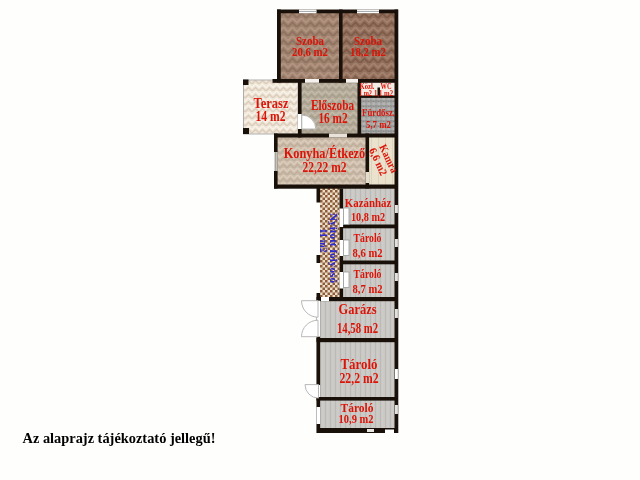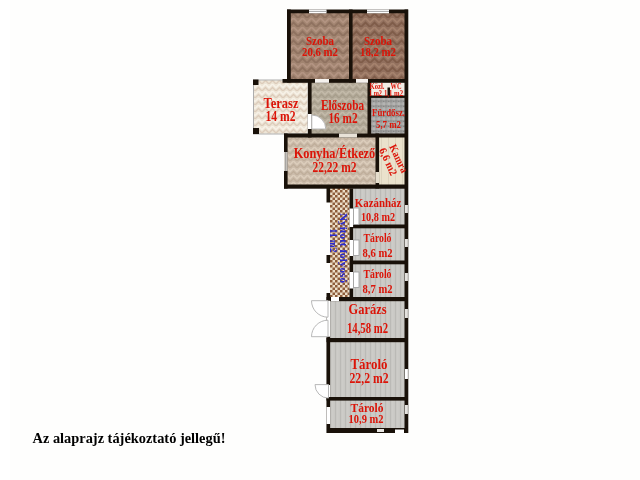--- a/index.html
+++ b/index.html
@@ -1,16 +1,16 @@
 <!DOCTYPE html>
 <html><head>
 <meta charset="utf-8">
 <style>
 html,body{margin:0;padding:0;background:#ffffff;}
-#wrap{position:relative;width:566px;height:480px;background:#fde047;font-family:"Liberation Serif",serif;margin-left:10px;}
+#wrap{position:relative;width:566px;height:480px;background:#fde047;font-family:"Liberation Serif",serif;}
 svg{display:block}
 </style>
 </head>
 <body>
 <div id="wrap">
 <svg width="640" height="480" viewBox="0 0 640 480">
 <defs>
 <pattern id="hb1" width="9" height="9" patternUnits="userSpaceOnUse">
 <rect width="9" height="9" fill="#a18470"></rect>
 <path d="M-1 10 L4.5 4.5 L10 10" stroke="#8f7260" stroke-width="1.8" fill="none"></path>

